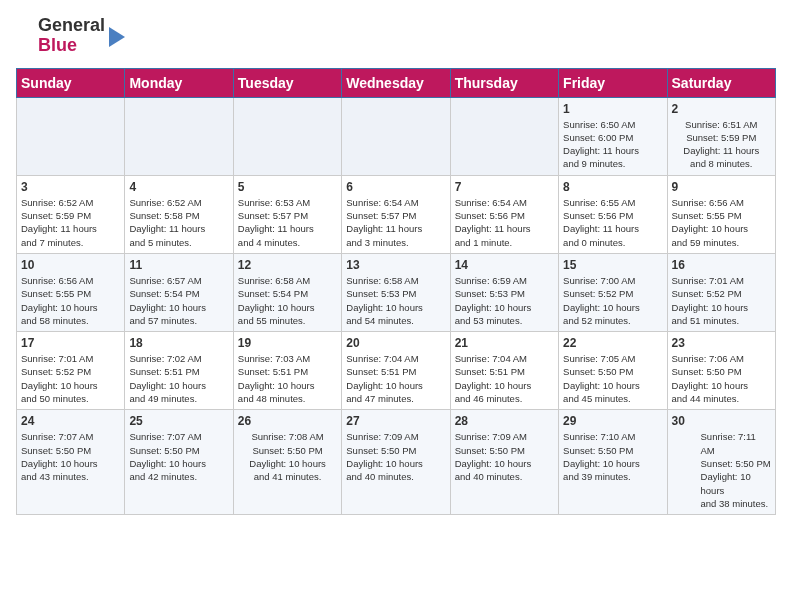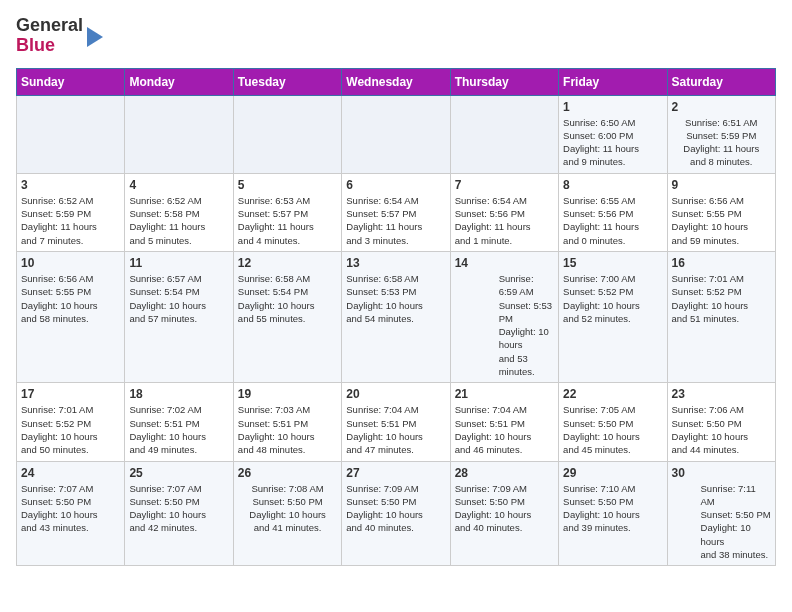--- a/index.html
+++ b/index.html
@@ -18,38 +18,39 @@
     }
     .logo {
       display: flex;
       align-items: center;
       gap: 4px;
     }
     .logo-text {
       font-size: 18px;
       font-weight: bold;
       line-height: 1.1;
+      margin-left: 22px;
     }
     .logo-text .general { color: #333; }
     .logo-text .blue { color: #be185d; }
     .logo-arrow {
       width: 0; height: 0;
       border-top: 10px solid transparent;
       border-bottom: 10px solid transparent;
       border-left: 16px solid #4a7fc1;
       margin-top: 2px;
     }
     .title-block { text-align: right; }
     .title-block h1 { font-size: 32px; color: #333; font-weight: normal; }
     .title-block .subtitle { font-size: 14px; color: #555; }
     .calendar { width: 100%; border-collapse: collapse; }
     .calendar th {
-      background: #a21caf;
+      background: #be185d;
       color: #fff;
-      font-size: 12px;
+      font-size: 14px;
       padding: 6px 4px;
       text-align: left;
       border: 1px solid #3a6fa8;
     }
     .calendar td {
       border: 1px solid #ccc;
       vertical-align: top;
       padding: 4px 4px;
       font-size: 9.5px;
       color: #333;
@@ -199,21 +200,21 @@
         </td>
         <td>
           <span class="day-number">13</span>
           <div class="day-info" style="white-space: pre-wrap;">Sunrise: 6:58 AM
 Sunset: 5:53 PM
 Daylight: 10 hours
 and 54 minutes.</div>
         </td>
         <td>
           <span class="day-number">14</span>
-          <div class="day-info" style="white-space: pre-wrap; margin-left: 44px;">Sunrise: 6:59 AM
+          <div class="day-info" style="white-space: pre-wrap;">Sunrise: 6:59 AM
 Sunset: 5:53 PM
 Daylight: 10 hours
 and 53 minutes.</div>
         </td>
         <td>
           <span class="day-number">15</span>
           <div class="day-info" style="white-space: pre-wrap;">Sunrise: 7:00 AM
 Sunset: 5:52 PM
 Daylight: 10 hours
 and 52 minutes.</div>

